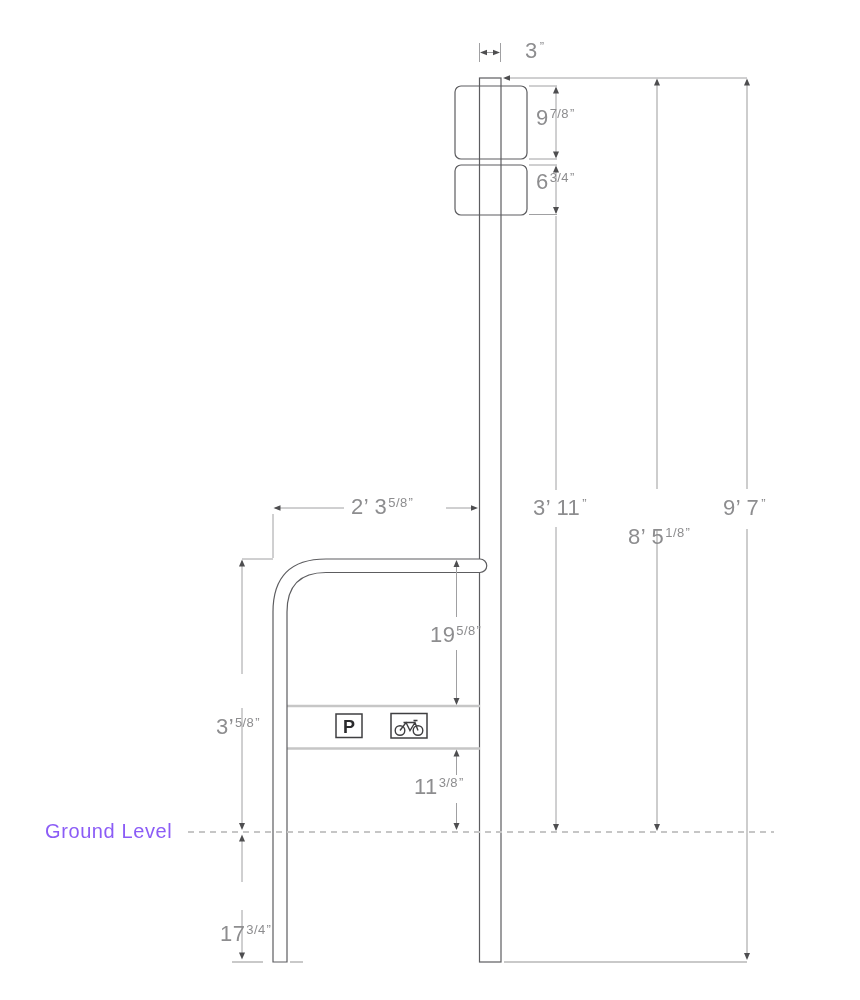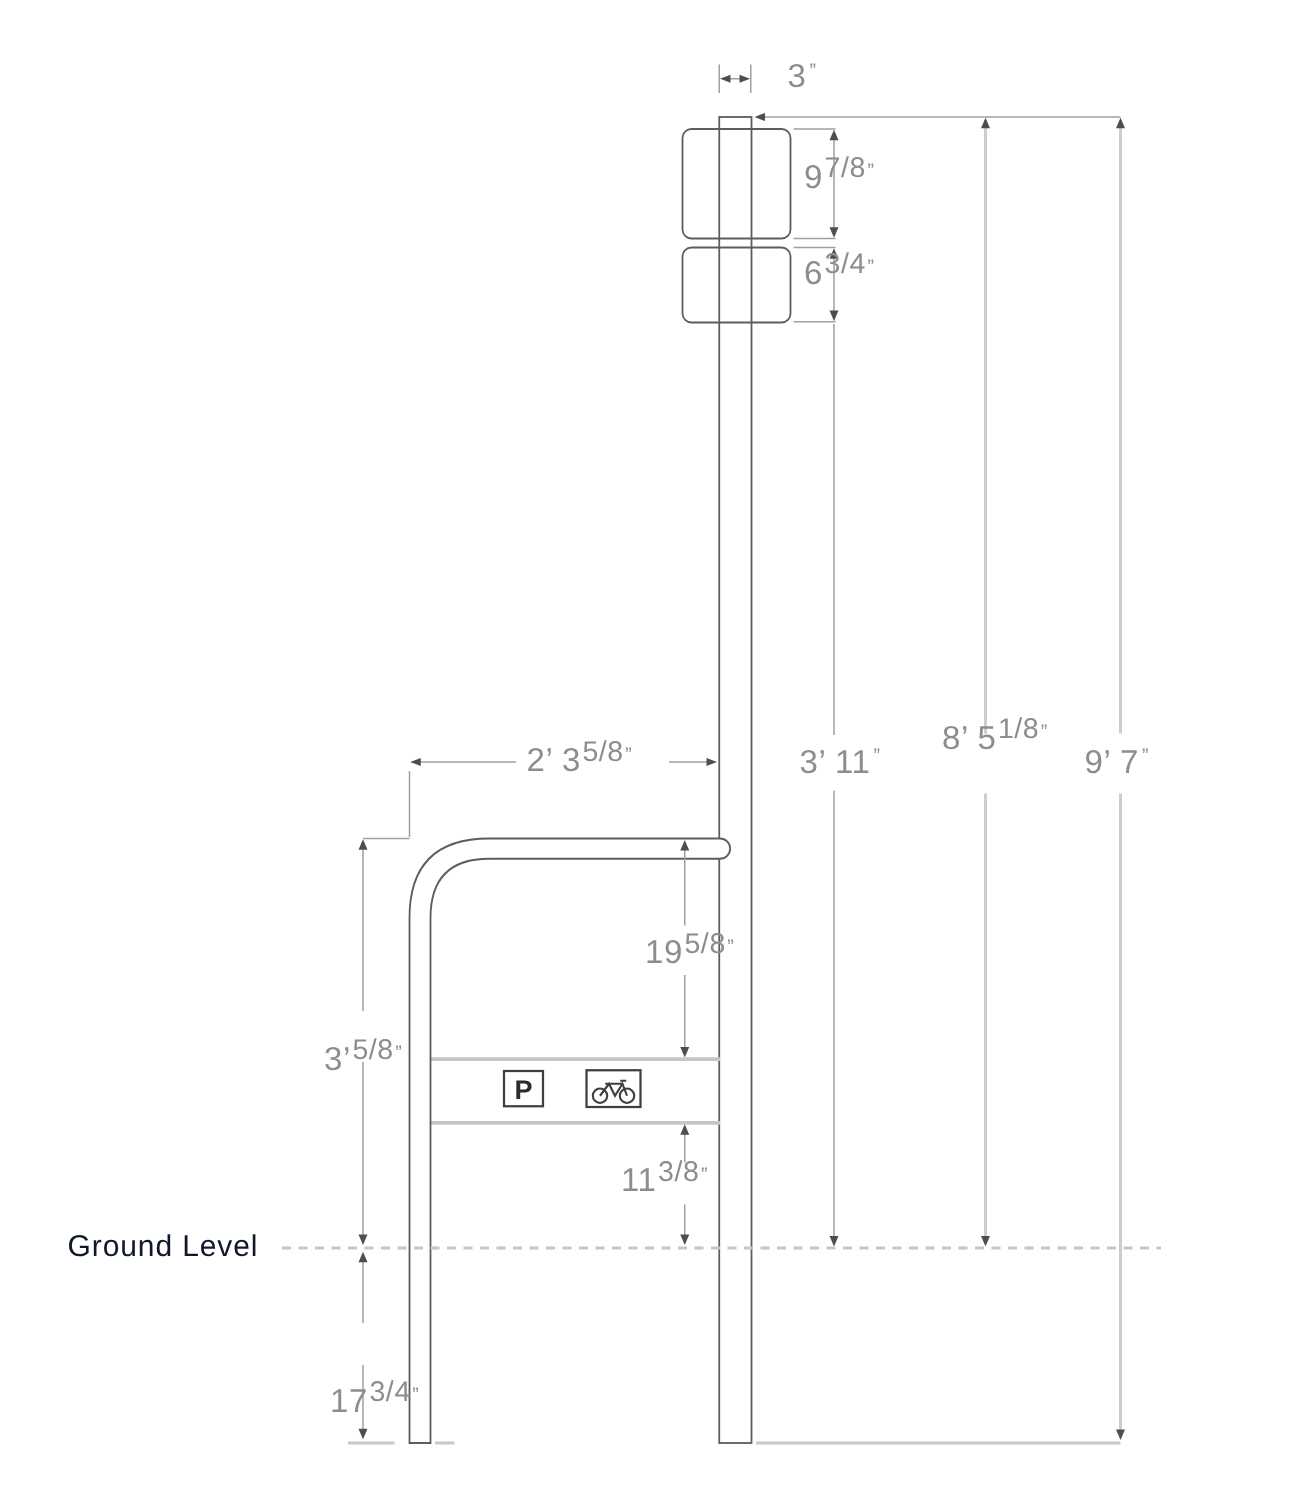--- a/index.html
+++ b/index.html
@@ -2,23 +2,23 @@
 <html><head>
 <meta charset="utf-8">
 <style>
   html,body{margin:0;padding:0;background:#ffffff;}
   body{width:860px;height:1000px;position:relative;overflow:hidden;
        font-family:"Liberation Sans","DejaVu Sans",sans-serif;}
   #stage{position:absolute;left:0;top:0;width:860px;height:1000px;}
   svg{position:absolute;left:0;top:0;}
   .dim-label{position:absolute;color:#8d8d8f;font-size:22px;letter-spacing:.4px;
              white-space:nowrap;line-height:1;}
-  .dim-label .frac{font-size:19px;position:relative;top:-7px;margin-left:1px;}
+  .dim-label .frac{font-size:13px;position:relative;top:-7px;margin-left:1px;}
   .dim-label .q{font-size:13px;position:relative;top:-7px;margin-left:1px;}
-  .ground-label{position:absolute;color:#0f172a;font-size:20px;letter-spacing:.6px;
+  .ground-label{position:absolute;color:#8b5cf6;font-size:20px;letter-spacing:.6px;
                 white-space:nowrap;line-height:1;}
 </style>
 </head>
 <body>
 
 <div id="stage">
 
 <svg width="860" height="1000" viewBox="0 0 860 1000">
 
   <g fill="none" stroke="#5d5d60" stroke-width="1.2">
@@ -117,33 +117,33 @@
 </div>
 
 <div class="dim-label" style="left:351px;top:496px;">
   <span>2’ 3</span><span class="frac">5/8</span><span class="q">”</span>
 </div>
 
 <div class="dim-label" style="left:533px;top:497px;">
   <span>3’ 11</span><span class="frac"></span><span class="q">”</span>
 </div>
 
-<div class="dim-label" style="left:628px;top:481px;">
+<div class="dim-label" style="left:628px;top:526px;">
   <span>8’ 5</span><span class="frac">1/8</span><span class="q">”</span>
 </div>
 
 <div class="dim-label" style="left:723px;top:497px;">
   <span>9’ 7</span><span class="frac"></span><span class="q">”</span>
 </div>
 
 <div class="dim-label" style="left:430px;top:624px;text-align:right;">
   <span>19</span><span class="frac">5/8</span><span class="q">”</span>
 </div>
 
-<div class="dim-label" style="left:216px;top:695px;">
+<div class="dim-label" style="left:216px;top:716px;">
   <span>3’</span><span class="frac">5/8</span><span class="q">”</span>
 </div>
 
 <div class="dim-label" style="left:414px;top:776px;">
   <span>11</span><span class="frac">3/8</span><span class="q">”</span>
 </div>
 
 <div class="dim-label" style="left:220px;top:923px;">
   <span>17</span><span class="frac">3/4</span><span class="q">”</span>
 </div>

